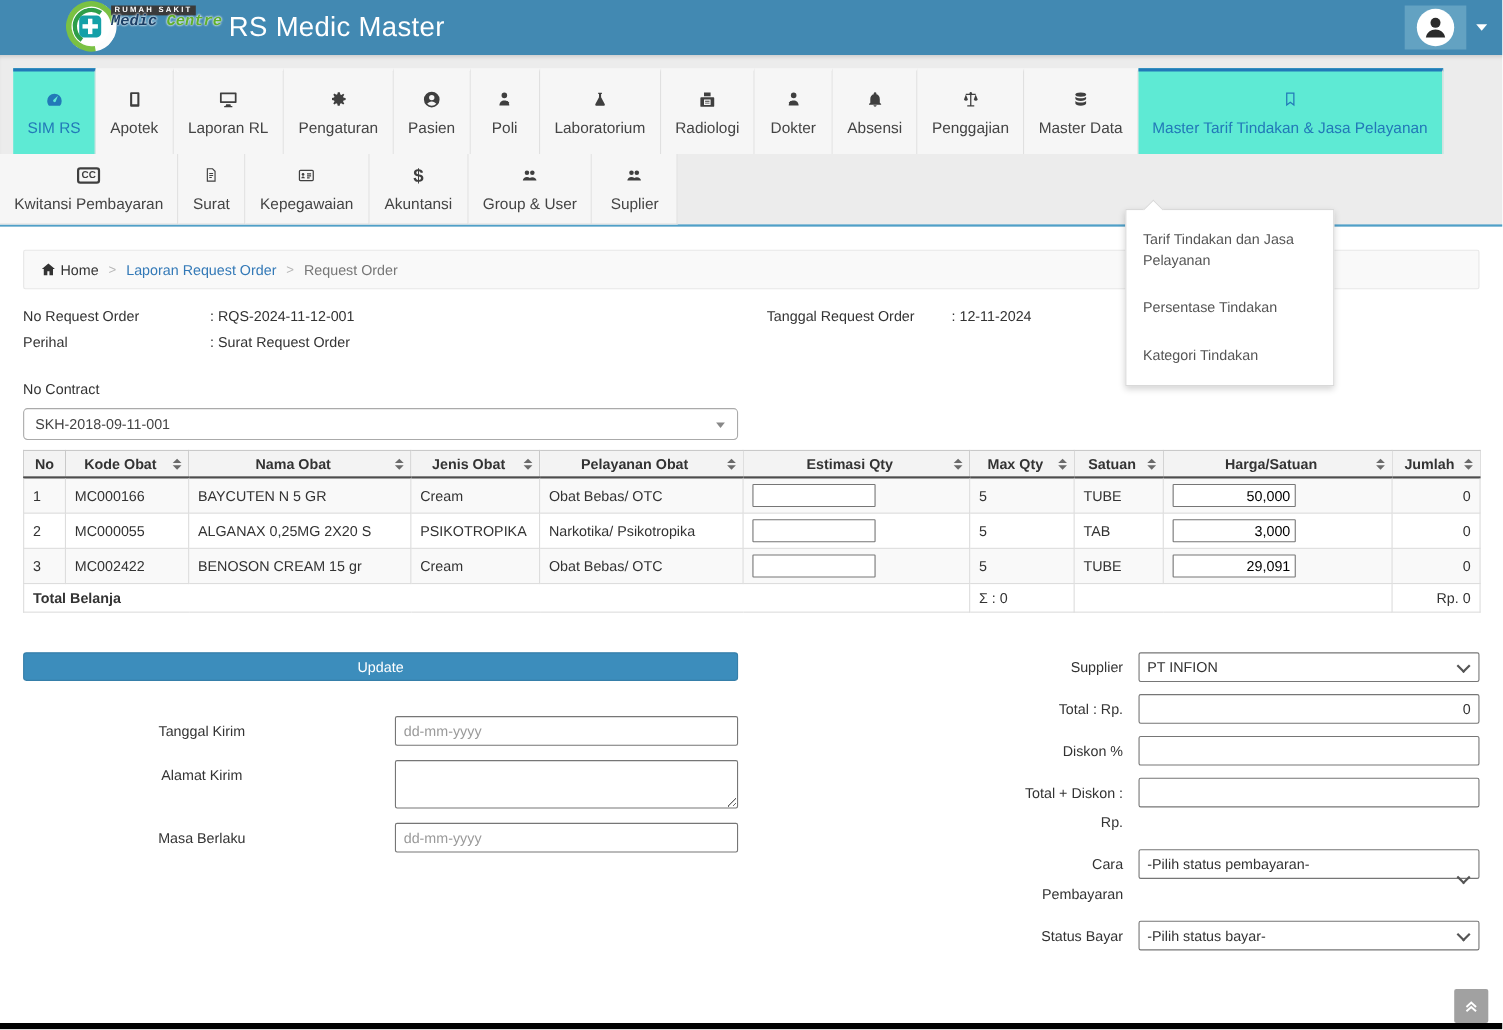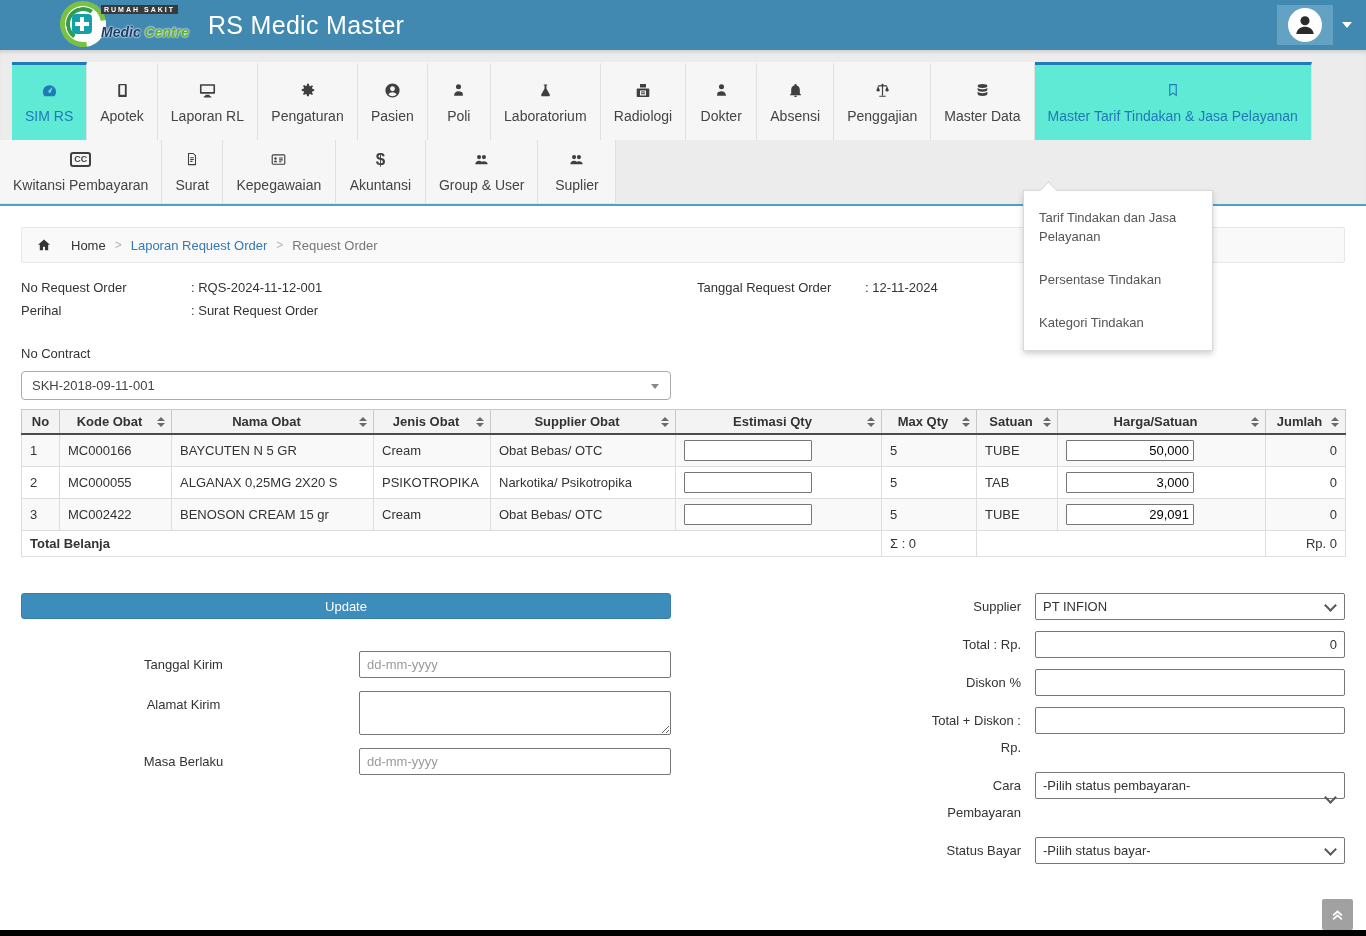--- a/index.html
+++ b/index.html
@@ -12,22 +12,22 @@
   .logo { position:relative; width:125px; height:50px; margin-left:58px; }
   .logo .swirl { position:absolute; left:2px; top:1px; width:46px; height:46px; border-radius:50%;
                  border:5px solid #7ac143; border-right-color:transparent; transform:rotate(35deg); background:#fdfdfd; }
   .logo .swirl2 { position:absolute; left:8px; top:7px; width:34px; height:34px; border-radius:50%;
                   border:4px solid #2e9e49; border-right-color:transparent; border-top-color:transparent; transform:rotate(80deg); background:#fff; }
   .logo .cross { position:absolute; left:14px; top:14px; width:20px; height:20px; background:#14a0a8; border-radius:4px; }
   .logo .cross::before { content:""; position:absolute; left:8px; top:3px; width:4px; height:14px; background:#fff; }
   .logo .cross::after  { content:""; position:absolute; left:3px; top:8px; width:14px; height:4px; background:#fff; }
   .logo .t1 { position:absolute; left:43px; top:5px; font-size:7px; font-weight:bold; letter-spacing:2px;
               color:#fff; background:#3a3a3a; padding:1px 3px; white-space:nowrap; }
-  .logo .t2 { position:absolute; left:43px; top:24px; font-size:14px; font-weight:bold; font-style:italic; white-space:nowrap;
-              text-shadow:0 0 2px #fff, 0 0 2px #fff; }
+  .logo .t2 { position:absolute; left:43px; top:12px; font-size:14px; font-weight:bold; font-style:italic; white-space:nowrap;
+              text-shadow:0 0 2px #fff, 0 0 2px #fff;font-family:Liberation Mono, monospace; }
   .logo .t2 .m { color:#1b3f66; } .logo .t2 .c { color:#5faf2d; }
   .app-title { color:#fff; font-size:25px; font-weight:400; margin-left:25px; letter-spacing:.3px; }
   .user-area { position:absolute; right:14px; top:5px; height:40px; display:flex; align-items:center; }
   .avatar-box { background:#63a2c2; height:40px; width:56px; display:flex; align-items:center; justify-content:center; cursor:pointer; }
   .avatar-circle { width:34px; height:34px; background:#fff; border-radius:50%; display:flex; align-items:center; justify-content:center; }
   .caret-down { width:0; height:0; border-left:5px solid transparent; border-right:5px solid transparent; border-top:6px solid #fff; margin-left:9px; }
 
   
   .nav-wrap { position:relative; background:#ececec; border-bottom:2px solid #4fa0c8; z-index:20;
               box-shadow:inset 0 4px 5px -3px rgba(0,0,0,.18); }
@@ -51,21 +51,21 @@
               border:1px solid #d9d9d9; box-shadow:0 3px 6px rgba(0,0,0,.18); z-index:50; padding:6px 0; }
   .dropdown::before { content:""; position:absolute; top:-7px; left:18px; width:12px; height:12px; background:#fff;
                       border-left:1px solid #d9d9d9; border-top:1px solid #d9d9d9; transform:rotate(45deg); }
   .dropdown .item { padding:12px 15px; font-size:13px; color:#555; line-height:1.45; cursor:pointer; }
 
   
   .content { padding:21px 21px 0 21px; position:relative; z-index:10; }
   .breadcrumb-bar { height:36px; background:#f9f9f9; border:1px solid #e7e7e7; border-radius:2px;
                     display:flex; align-items:center; padding:0 15px; font-size:13px; gap:9px; }
   .breadcrumb-bar .sep { color:#b5b5b5; font-size:12px; }
-  .bc-home { display:flex; align-items:center; gap:20px; color:#333; cursor:pointer; }
+  .bc-home { display:flex; align-items:center; gap:4px; color:#333; cursor:pointer; }
   .bc-link { color:#3379b7; cursor:pointer; }
   .bc-current { color:#777; }
 
   .info-grid { display:grid; grid-template-columns:676px 1fr; margin-top:16px; font-size:13px; }
   .info-pair { display:grid; grid-template-columns:170px 1fr; row-gap:5px; }
   .info-pair.right { grid-template-columns:168px 1fr; }
   .info-pair div { line-height:18px; }
 
   .contract-label { margin-top:26px; font-size:13px; color:#333; }
   .select2 { margin-top:10px; width:650px; height:29px; border:1px solid #aaa; border-radius:4px; background:#fff;
@@ -90,21 +90,21 @@
   
   table.data { margin-top:9px; border-collapse:collapse; width:1324px; font-size:13px; table-layout:fixed; }
   table.data th { background:#f3f3f3; font-weight:bold; color:#333; border:1px solid #c9c9c9; border-bottom:2px solid #4d4d4d;
                   padding:4px 20px 4px 8px; text-align:center; position:relative; height:24px; cursor:pointer; }
   table.data th.no-sort { padding-right:8px; cursor:default; }
   table.data td { border:1px solid #ddd; padding:5px 8px; height:30px; color:#333; background:#fff; }
   table.data tr.odd td { background:#f9f9f9; }
   .sort { position:absolute; right:6px; top:50%; transform:translateY(-50%); display:flex; flex-direction:column; gap:2px; }
   .sort i { display:block; width:0; height:0; border-left:4px solid transparent; border-right:4px solid transparent; }
   .sort .up { border-bottom:4px solid #6a6a6a; } .sort .down { border-top:4px solid #6a6a6a; }
-  .cell-input { width:128px; height:21px; border:1px solid #767676; border-radius:1px; background:#fff; font-size:13px; padding:0 4px; }
+  .cell-input { width:112px; height:21px; border:1px solid #767676; border-radius:1px; background:#fff; font-size:13px; padding:0 4px; }
   .cell-input.num { text-align:right; }
   td.ta-r { text-align:right; }
   tr.tfoot td { border:1px solid #ddd; background:#fff; height:26px; }
   tr.tfoot .lbl { font-weight:bold; }
 
   
   .forms-row { margin-top:36px; display:flex; justify-content:space-between; align-items:flex-start; }
   .form-left { width:650px; }
   .btn-update { width:650px; height:26px; background:#3c8dbc; color:#fff; border:1px solid #367fa9; border-radius:3px;
                 font-size:13px; cursor:pointer; font-family:inherit; }
@@ -399,21 +399,21 @@
                 <i class="down"></i>
               </span></th>
           <th><span>Nama Obat</span><span class="sort">
                 <i class="up"></i>
                 <i class="down"></i>
               </span></th>
           <th><span>Jenis Obat</span><span class="sort">
                 <i class="up"></i>
                 <i class="down"></i>
               </span></th>
-          <th><span>Supplier Obat</span><span class="sort">
+          <th><span>Pelayanan Obat</span><span class="sort">
                 <i class="up"></i>
                 <i class="down"></i>
               </span></th>
           <th><span>Estimasi Qty</span><span class="sort">
                 <i class="up"></i>
                 <i class="down"></i>
               </span></th>
           <th><span>Max Qty</span><span class="sort">
                 <i class="up"></i>
                 <i class="down"></i>

